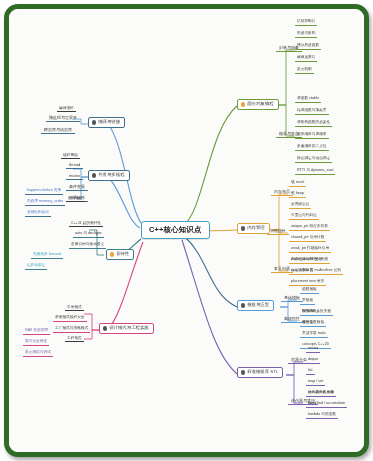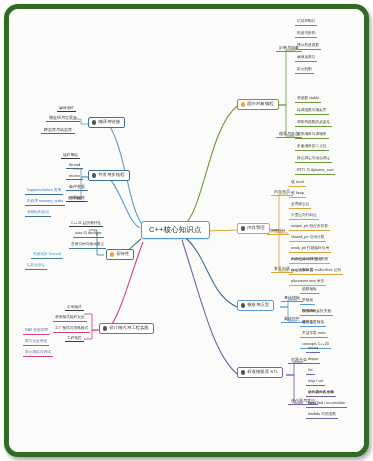--- a/index.html
+++ b/index.html
@@ -34,20 +34,21 @@
   
   .root{
     border:1.4px solid #4a9ec4;
     background:#ffffff;
     border-radius:3px;
     padding:4px 7px;
     font-size:7.4px;
     color:#222;
     letter-spacing:.2px;
     box-shadow:0 1px 1px rgba(0,0,0,.10);
+    font-weight:bold;
   }
   
   .b1{
     border:1px solid;
     background:#fff;
     border-radius:2px;
     padding:2.2px 4px 2.2px 3px;
     font-size:4.4px;
     display:flex;align-items:center;gap:2px;
   }

